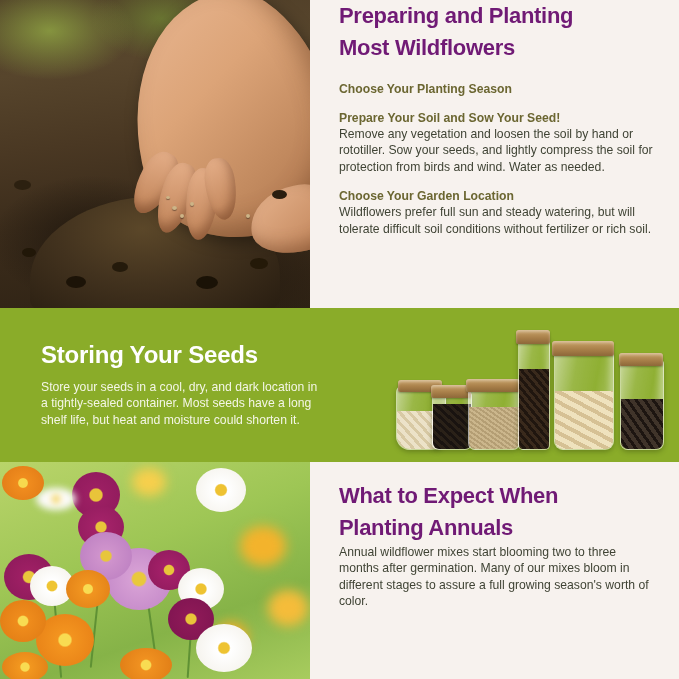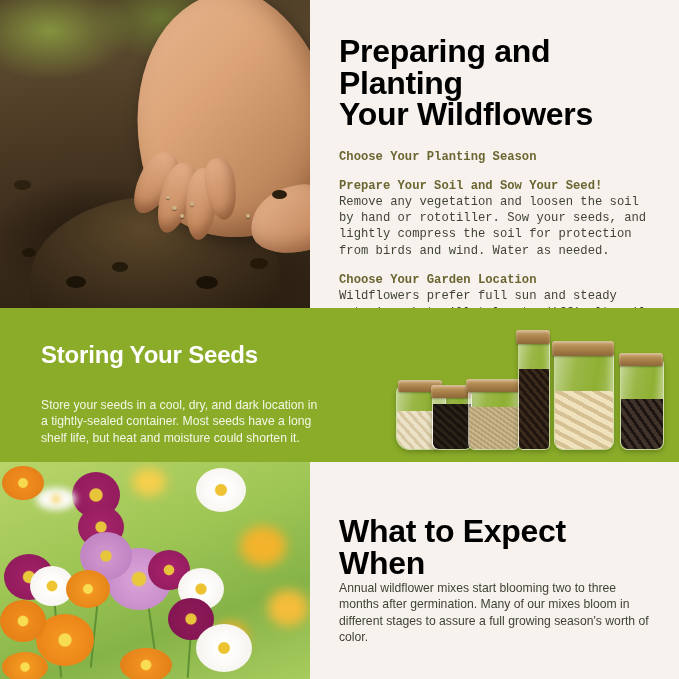--- a/index.html
+++ b/index.html
@@ -52,33 +52,33 @@
   .mound{
     position:absolute;left:30px;top:196px;width:250px;height:118px;
     background:radial-gradient(ellipse at 45% 28%,#5b4729 0%,#42321e 45%,#271c10 100%);
     border-radius:52% 48% 12% 10% / 72% 66% 14% 12%;
     filter:blur(.4px);
   }
   .seedbit{position:absolute;background:#cdb487;border-radius:50%;box-shadow:0 1px 1px rgba(0,0,0,.4);}
 
   .sec1-text{position:absolute;left:339px;top:0;width:320px;}
   h1,h2{margin:0;font-weight:bold;letter-spacing:-.3px;}
-  .h-dark{color:#000000;font-size:32px;line-height:31.5px;margin-top:36px;}
+  .h-dark{color:#701a75;font-size:22px;line-height:31.5px;}
   .sub{color:#6b6631;font-size:12.2px;font-weight:bold;line-height:16px;}
   .body{color:#3f4334;font-size:12.2px;line-height:16.4px;}
-  .blk{margin-top:13px;font-family:Liberation Mono, monospace;}
+  .blk{margin-top:13px;}
 
   
   .sec2{
     position:absolute;left:0;top:308px;width:679px;height:154px;
     background:#8aac29;
   }
   .sec2-text{position:absolute;left:41px;top:33px;width:282px;}
   .h-light{color:#ffffff;font-size:24px;line-height:28px;font-weight:bold;letter-spacing:-.2px;}
-  .body-light{color:#f4f6e6;font-size:12.2px;line-height:16.4px;margin-top:28px;}
+  .body-light{color:#f4f6e6;font-size:12.2px;line-height:16.4px;margin-top:10px;}
 
   .jars{position:absolute;left:388px;top:14px;width:280px;height:132px;}
   .jar{position:absolute;bottom:4px;border-radius:4px 4px 7px 7px;
     background:linear-gradient(100deg,rgba(255,255,255,.50),rgba(255,255,255,.14) 32%,rgba(255,255,255,.05) 62%,rgba(255,255,255,.34));
     border:1px solid rgba(255,255,255,.45);
     box-shadow:inset -3px 0 6px rgba(255,255,255,.35), 0 2px 5px rgba(40,55,10,.35);
     overflow:hidden;}
   .fill{position:absolute;left:0;right:0;bottom:0;}
   .cork{position:absolute;border-radius:3px 3px 2px 2px;
     background:linear-gradient(180deg,#c9a36a,#a9804a 55%,#8d6738);
@@ -121,21 +121,21 @@
       <div class="soil-speck" style="left:112px;top:262px;width:16px;height:10px;background:#241a0b;"></div>
       <div class="soil-speck" style="left:196px;top:276px;width:22px;height:13px;background:#1a1206;"></div>
       <div class="soil-speck" style="left:250px;top:258px;width:18px;height:11px;background:#241908;"></div>
       <div class="soil-speck" style="left:14px;top:180px;width:17px;height:10px;background:#2c2010;"></div>
       <div class="soil-speck" style="left:272px;top:190px;width:15px;height:9px;background:#2a1e0f;"></div>
     </div>
 
     <div class="sec1-text">
       <h1 class="h-dark">
         <span>Preparing and Planting</span><br>
-        <span>Your Wildflowers</span>
+        <span>Most Wildflowers</span>
       </h1>
 
       <div class="blk" style="margin-top:18px;">
         <div class="sub">Choose Your Planting Season</div>
       </div>
 
       <div class="blk">
         <div class="sub">Prepare Your Soil and Sow Your Seed!</div>
         <div class="body">Remove any vegetation and loosen the soil by hand or rototiller. Sow your seeds, and lightly compress the soil for protection from birds and wind. Water as needed.</div>
       </div>
@@ -219,18 +219,19 @@
       <div class="fl" style="left:66px;top:108px;width:44px;height:38px;background:radial-gradient(circle at 50% 50%,#f8dc52 0 15%,#f19520 19%,#e07e16 100%);"></div>
       <div class="fl" style="left:84px;top:180px;width:44px;height:38px;background:radial-gradient(circle at 50% 50%,#e8c43a 0 16%,#94
 1c5f 20%,#841755 100%);"></div>
       <div class="fl" style="left:120px;top:186px;width:52px;height:34px;background:radial-gradient(circle at 50% 50%,#f8dc52 0 15%,#f09120 19%,#de7b15 100%);"></div>
       <div class="fl" style="left:2px;top:190px;width:46px;height:30px;background:radial-gradient(circle at 50% 50%,#f8dc52 0 15%,#f2971f 19%,#e07e16 100%);"></div>
     </div>
 
     <div class="sec3-text">
       <h2 class="h-dark">
         <span>What to Expect When</span><br>
+        <span>Planting Annuals</span>
       </h2>
       <div class="body" style="margin-top:1px;">Annual wildflower mixes start blooming two to three months after germination. Many of our mixes bloom in different stages to assure a full growing season's worth of color.</div>
     </div>
   </div>
 
 </div>
 
 </body></html>

